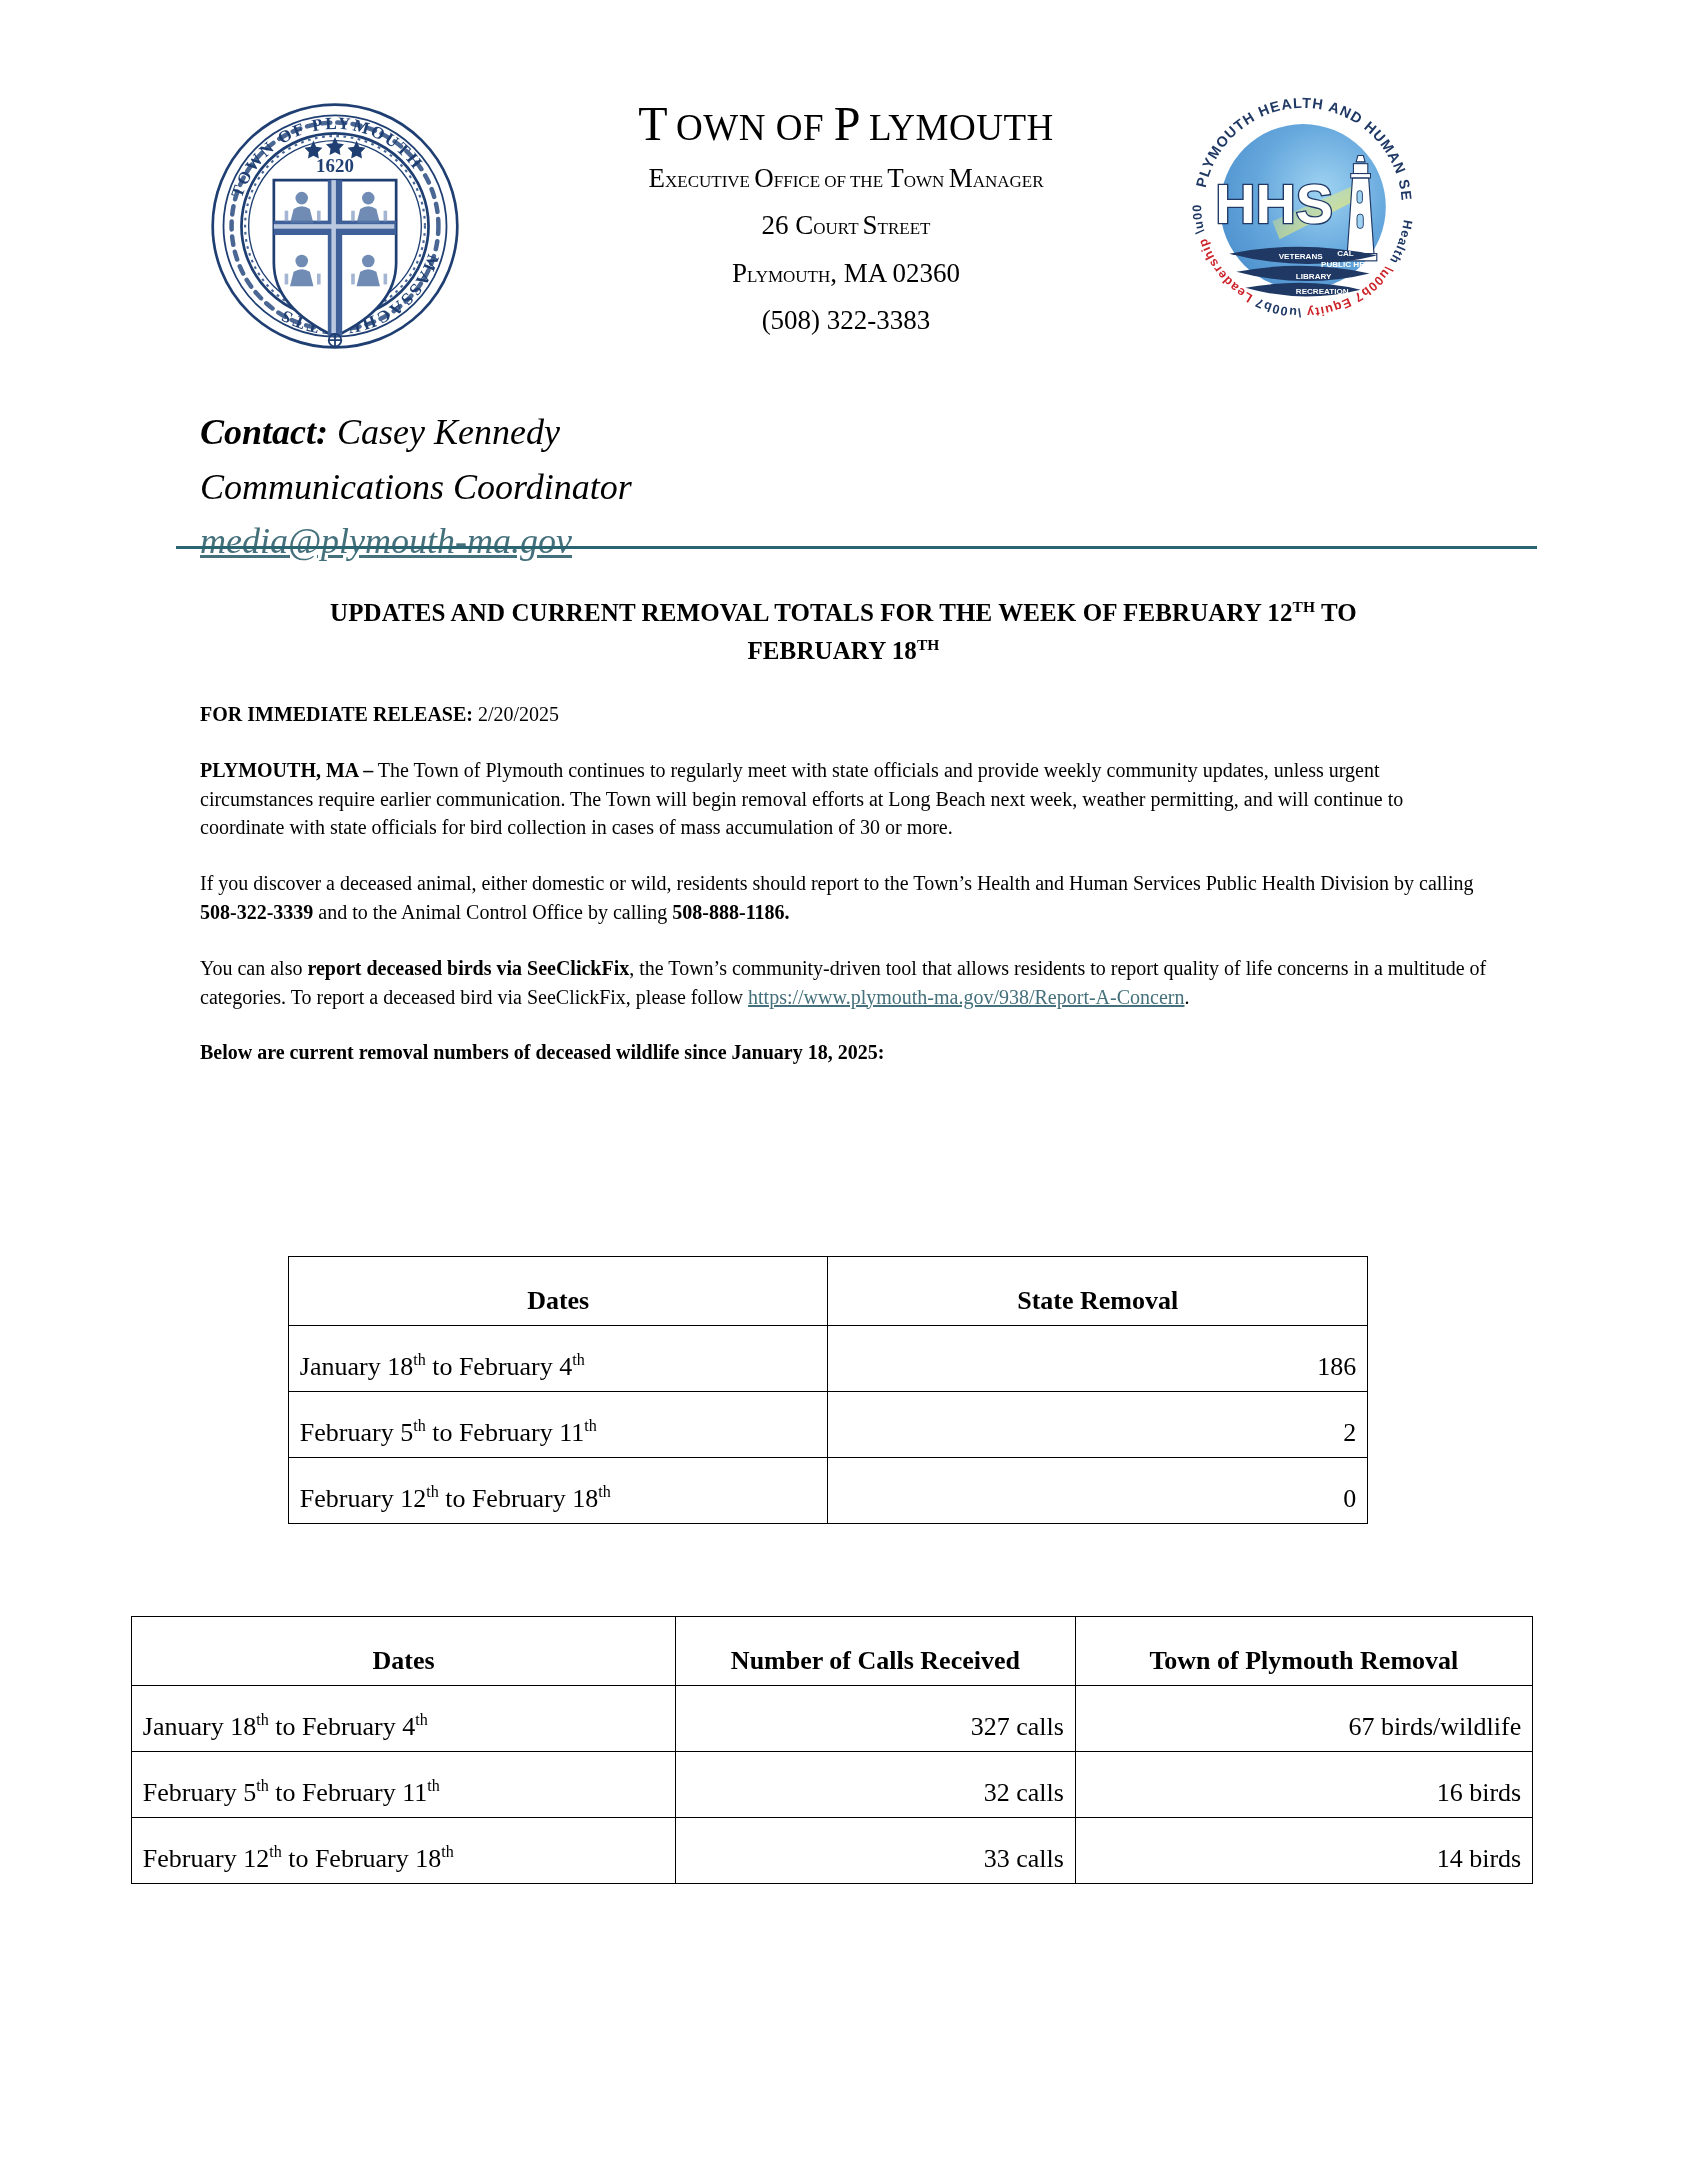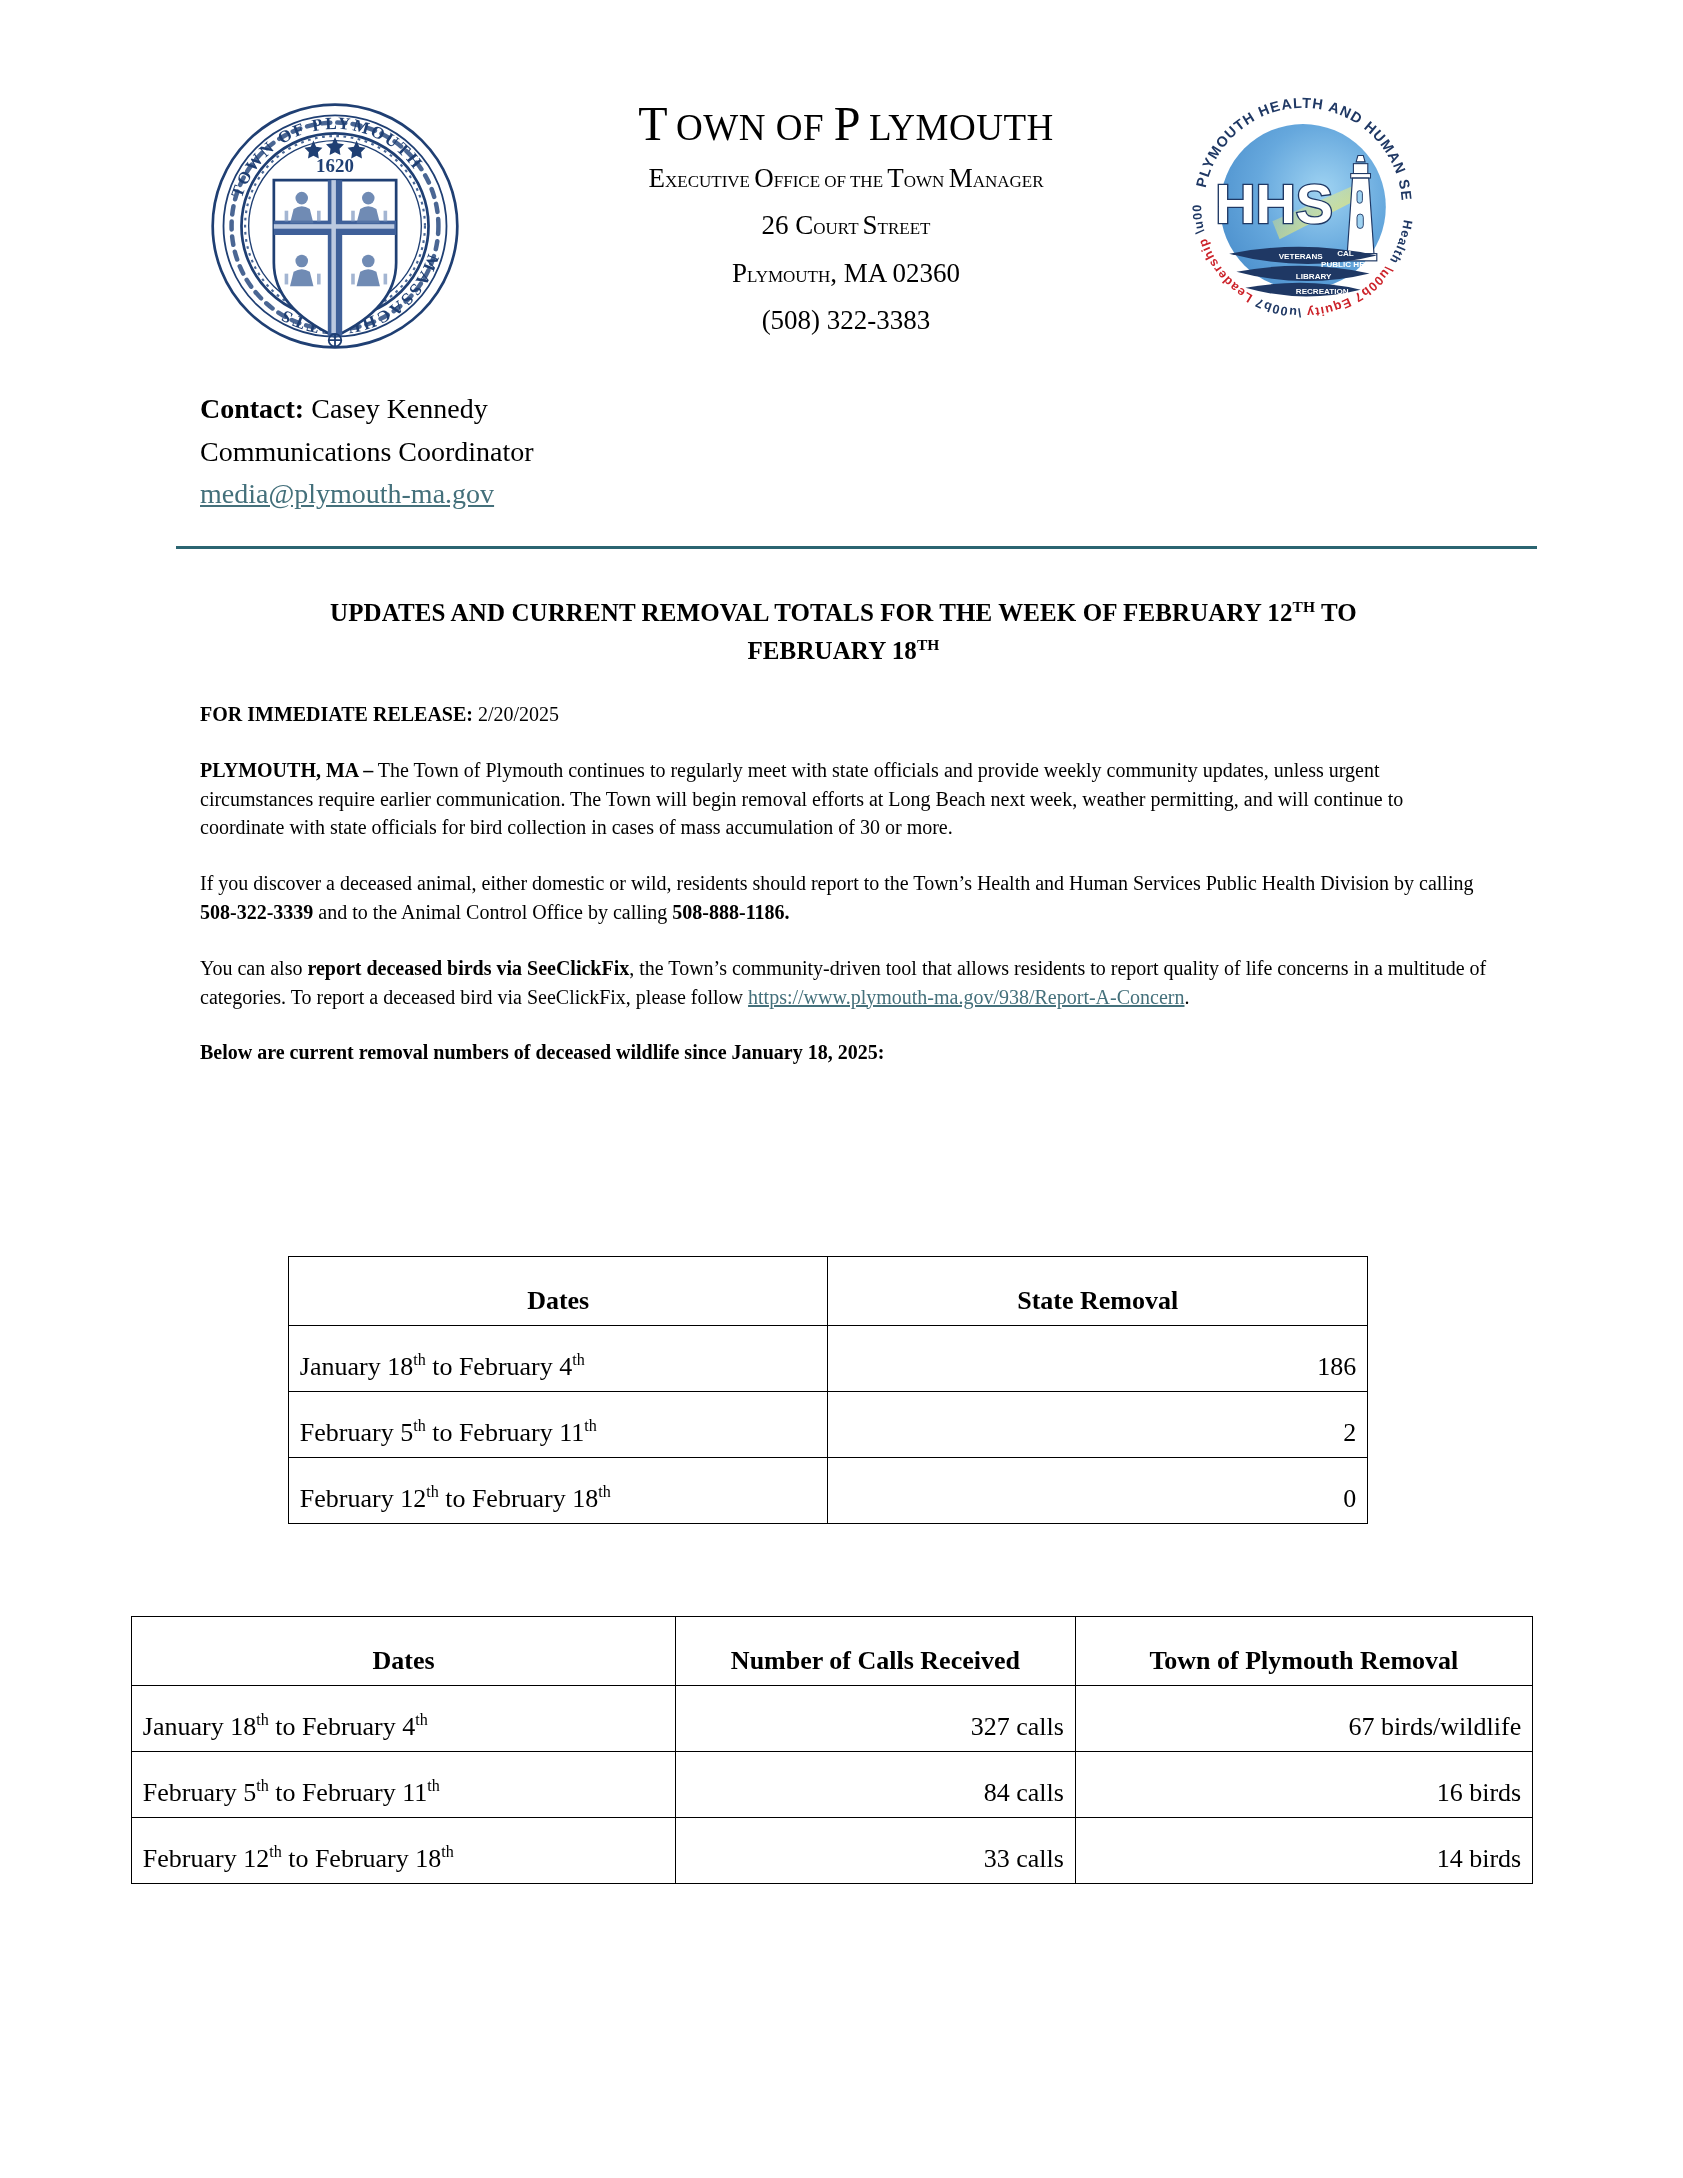--- a/index.html
+++ b/index.html
@@ -68,23 +68,24 @@
     white-space: nowrap;
   }
   .org-line .cap   { font-size: 27px; }
   .org-line .small { font-size: 17px; font-family: Liberation Serif, serif; }
   .org-line.plain  { font-size: 27px; }
 
   
   .contact {
     position: absolute;
     left: 200px;
-    top: 388px;
-    font-size: 28px;
+    top: 405px;
+    font-size: 36px;
     line-height: 1.52;
+    font-style: italic;
   }
   .contact b { font-weight: bold; }
   .contact-email {
     color: #44707b;
     text-decoration: underline;
   }
 
   .divider {
     position: absolute;
     left: 176px;
@@ -398,21 +399,21 @@
       </tr>
     </thead>
     <tbody>
       <tr>
         <td class="cell-left"><span>January 18</span><sup>th</sup><span> to February 4</span><sup>th</sup></td>
         <td class="cell-right">327 calls</td>
         <td class="cell-right">67 birds/wildlife</td>
       </tr>
       <tr>
         <td class="cell-left"><span>February 5</span><sup>th</sup><span> to February 11</span><sup>th</sup></td>
-        <td class="cell-right">84 calls</td>
+        <td class="cell-right">32 calls</td>
         <td class="cell-right">16 birds</td>
       </tr>
       <tr>
         <td class="cell-left"><span>February 12</span><sup>th</sup><span> to February 18</span><sup>th</sup></td>
         <td class="cell-right">33 calls</td>
         <td class="cell-right">14 birds</td>
       </tr>
     </tbody>
   </table>
 

